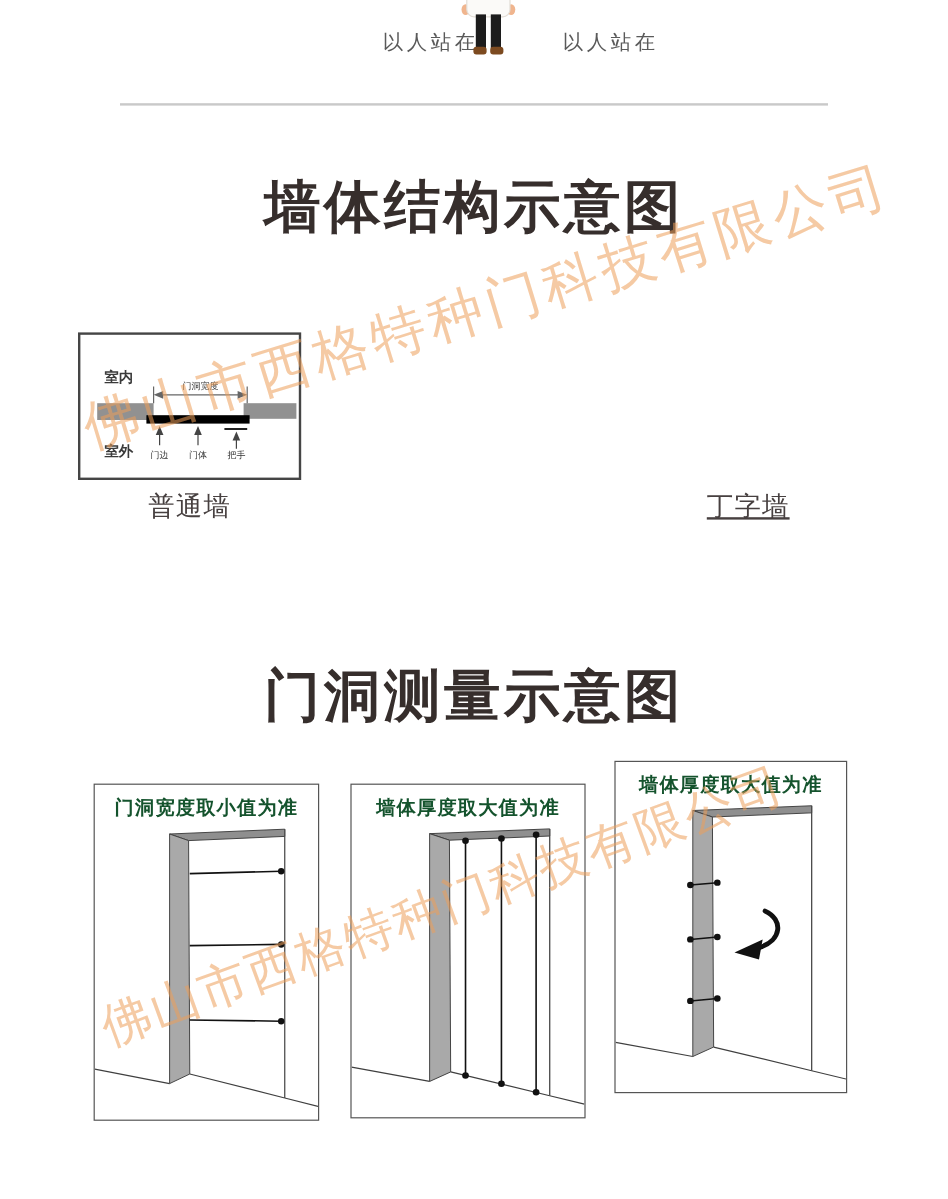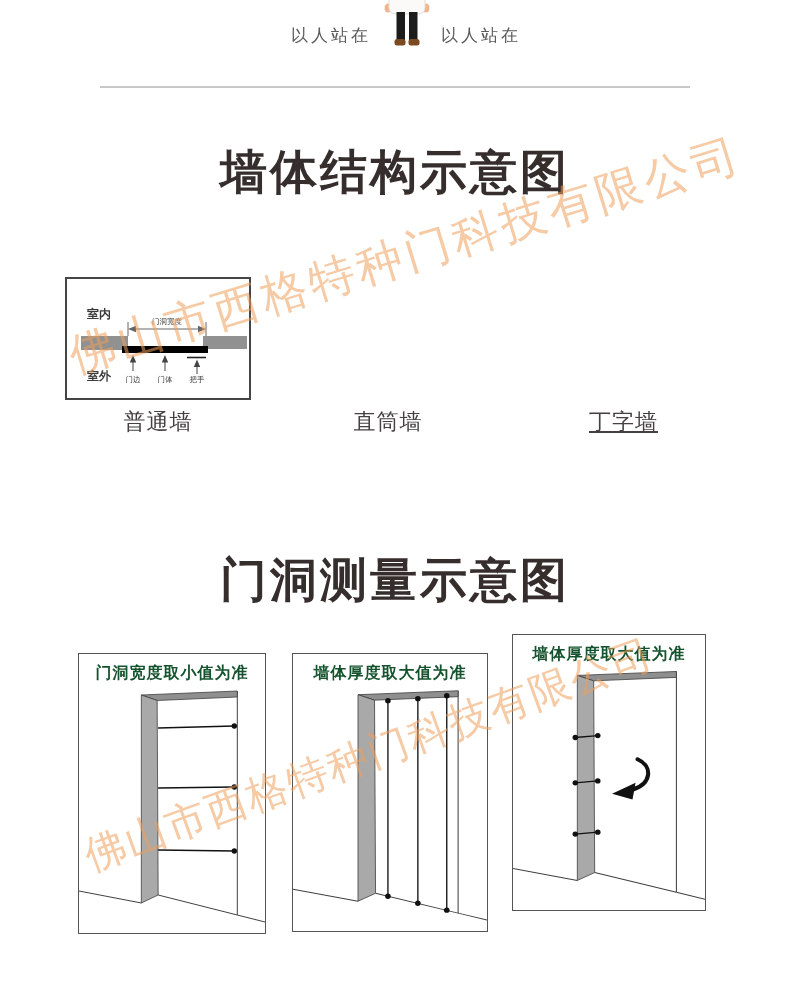--- a/index.html
+++ b/index.html
@@ -1,21 +1,21 @@
 <!DOCTYPE html>
 <html lang="zh"><head>
 <meta charset="utf-8">
 <style>
   html,body{margin:0;padding:0;background:#fff;}
   .page{
     position:relative;width:790px;height:999px;margin:0 auto;background:#fff;
     overflow:hidden;font-family:"Liberation Sans","DejaVu Sans",sans-serif;
   }
   
-  .hdr-text{position:absolute;top:24px;font-size:17px;color:#5a5a5a;letter-spacing:3px;}
+  .hdr-text{position:absolute;top:24px;font-size:17px;color:#5a5a5a;letter-spacing:3px;margin-left:28px;}
   .hdr-left{left:291px;}
   .hdr-right{left:441px;}
   .person{position:absolute;left:381px;top:0;width:52px;height:50px;}
   .divider{position:absolute;left:100px;top:86px;width:590px;height:2px;background:#c9c9c9;}
   
   .sec-title{
     position:absolute;left:0;width:790px;text-align:center;
     font-size:47px;font-weight:800;color:#362e2c;letter-spacing:3px;
   }
   .title-wall{top:141px;}
@@ -100,21 +100,20 @@
       <polygon points="130,80.5 126.8,88 133.2,88" fill="#444"></polygon>
       <text x="66" y="103" text-anchor="middle" class="tiny">门边</text>
       <text x="98" y="103" text-anchor="middle" class="tiny">门体</text>
       <text x="130" y="103" text-anchor="middle" class="tiny">把手</text>
     </svg>
   </div>
 
 
 
   <div class="caption c1">普通墙</div>
-  <div class="caption c2">直筒墙</div>
   <div class="caption c3">丁字墙</div>
 
   <div class="sec-title title-measure">门洞测量示意图</div>
 
   <div class="mpanel m1">
     <div class="mhead">门洞宽度取小值为准</div>
     <svg class="door-svg" viewBox="0 0 188 279" preserveAspectRatio="none">
       <g stroke="#3f3f3f" stroke-width="1" fill="none">
         <line x1="0" y1="237" x2="63" y2="249"></line>
         <line x1="160" y1="261" x2="188" y2="268"></line>

